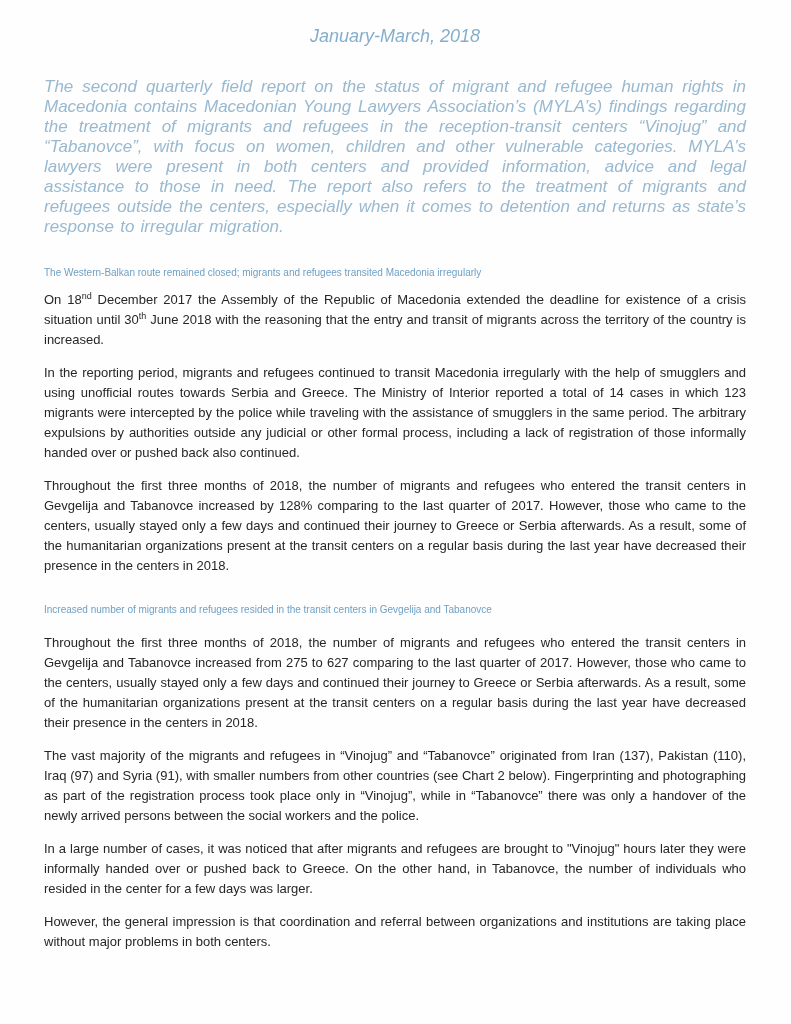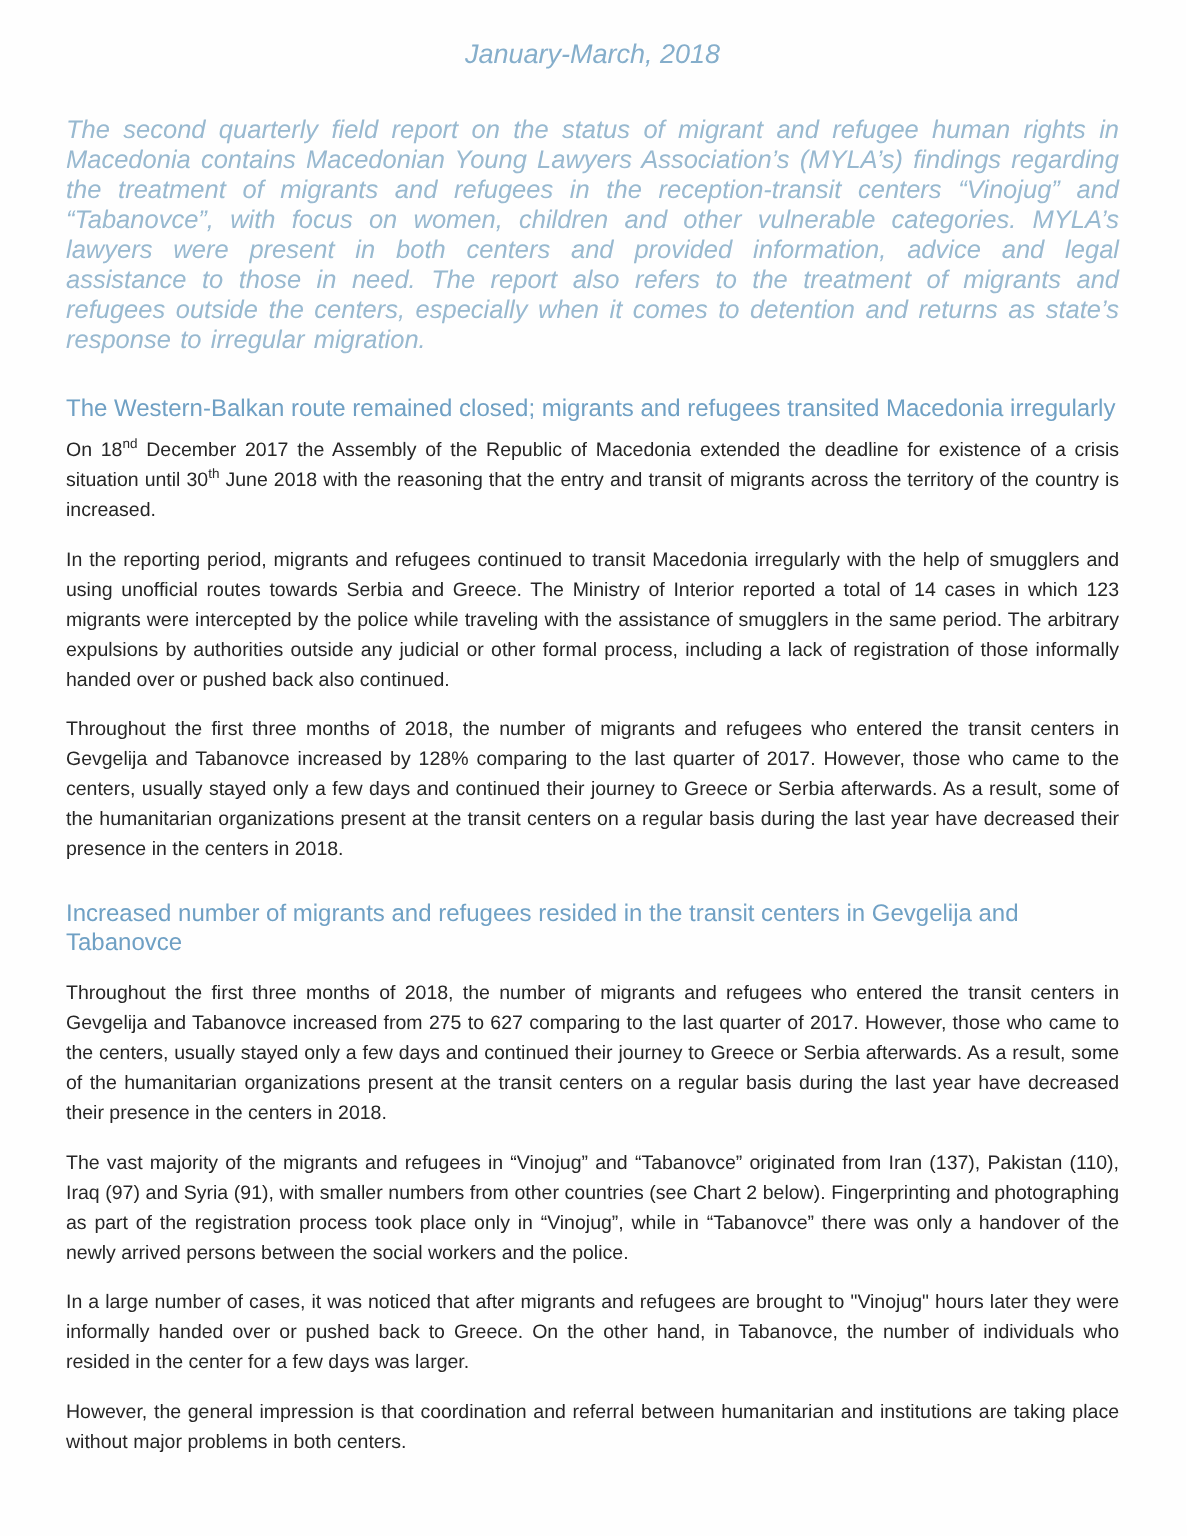--- a/index.html
+++ b/index.html
@@ -45,21 +45,21 @@
     text-align: justify;
     font-style: italic;
     font-size: 17px;
     line-height: 20px;
     word-spacing: 1.5px;
     color: var(--intro-color);
   }
   .section-heading {
     margin: 2px 0 8px 0;
     font-weight: normal;
-    font-size: 16px;
+    font-size: 10px;
     line-height: 19px;
     color: var(--heading-color);
   }
   .section-heading.second {
     margin-top: 24px;
     margin-bottom: 14px;
   }
   .body-par {
     margin: 0 0 13px 0;
     text-align: justify;
@@ -86,16 +86,16 @@
     <p class="body-par"><span>On 18</span><sup>nd</sup><span> December 2017 the Assembly of the Republic of Macedonia extended the deadline for existence of a crisis situation until 30</span><sup>th</sup><span> June 2018 with the reasoning that the entry and transit of migrants across the territory of the country is increased.</span></p>
     <p class="body-par">In the reporting period, migrants and refugees continued to transit Macedonia irregularly with the help of smugglers and using unofficial routes towards Serbia and Greece. The Ministry of Interior reported a total of 14 cases in which 123 migrants were intercepted by the police while traveling with the assistance of smugglers in the same period. The arbitrary expulsions by authorities outside any judicial or other formal process, including a lack of registration of those informally handed over or pushed back also continued.</p>
     <p class="body-par">Throughout the first three months of 2018, the number of migrants and refugees who entered the transit centers in Gevgelija and Tabanovce increased by 128% comparing to the last quarter of 2017. However, those who came to the centers, usually stayed only a few days and continued their journey to Greece or Serbia afterwards. As a result, some of the humanitarian organizations present at the transit centers on a regular basis during the last year have decreased their presence in the centers in 2018.</p>
   </section>
 
   <section>
     <h2 class="section-heading second">Increased number of migrants and refugees resided in the transit centers in Gevgelija and Tabanovce</h2>
     <p class="body-par">Throughout the first three months of 2018, the number of migrants and refugees who entered the transit centers in Gevgelija and Tabanovce increased from 275 to 627 comparing to the last quarter of 2017. However, those who came to the centers, usually stayed only a few days and continued their journey to Greece or Serbia afterwards. As a result, some of the humanitarian organizations present at the transit centers on a regular basis during the last year have decreased their presence in the centers in 2018.</p>
     <p class="body-par">The vast majority of the migrants and refugees in “Vinojug” and “Tabanovce” originated from Iran (137), Pakistan (110), Iraq (97) and Syria (91), with smaller numbers from other countries (see Chart 2 below). Fingerprinting and photographing as part of the registration process took place only in “Vinojug”, while in “Tabanovce” there was only a handover of the newly arrived persons between the social workers and the police.</p>
     <p class="body-par">In a large number of cases, it was noticed that after migrants and refugees are brought to "Vinojug" hours later they were informally handed over or pushed back to Greece. On the other hand, in Tabanovce, the number of individuals who resided in the center for a few days was larger.</p>
-    <p class="body-par">However, the general impression is that coordination and referral between humanitarian and institutions are taking place without major problems in both centers.</p>
+    <p class="body-par">However, the general impression is that coordination and referral between organizations and institutions are taking place without major problems in both centers.</p>
   </section>
 
 </div>
 
 </body></html>

